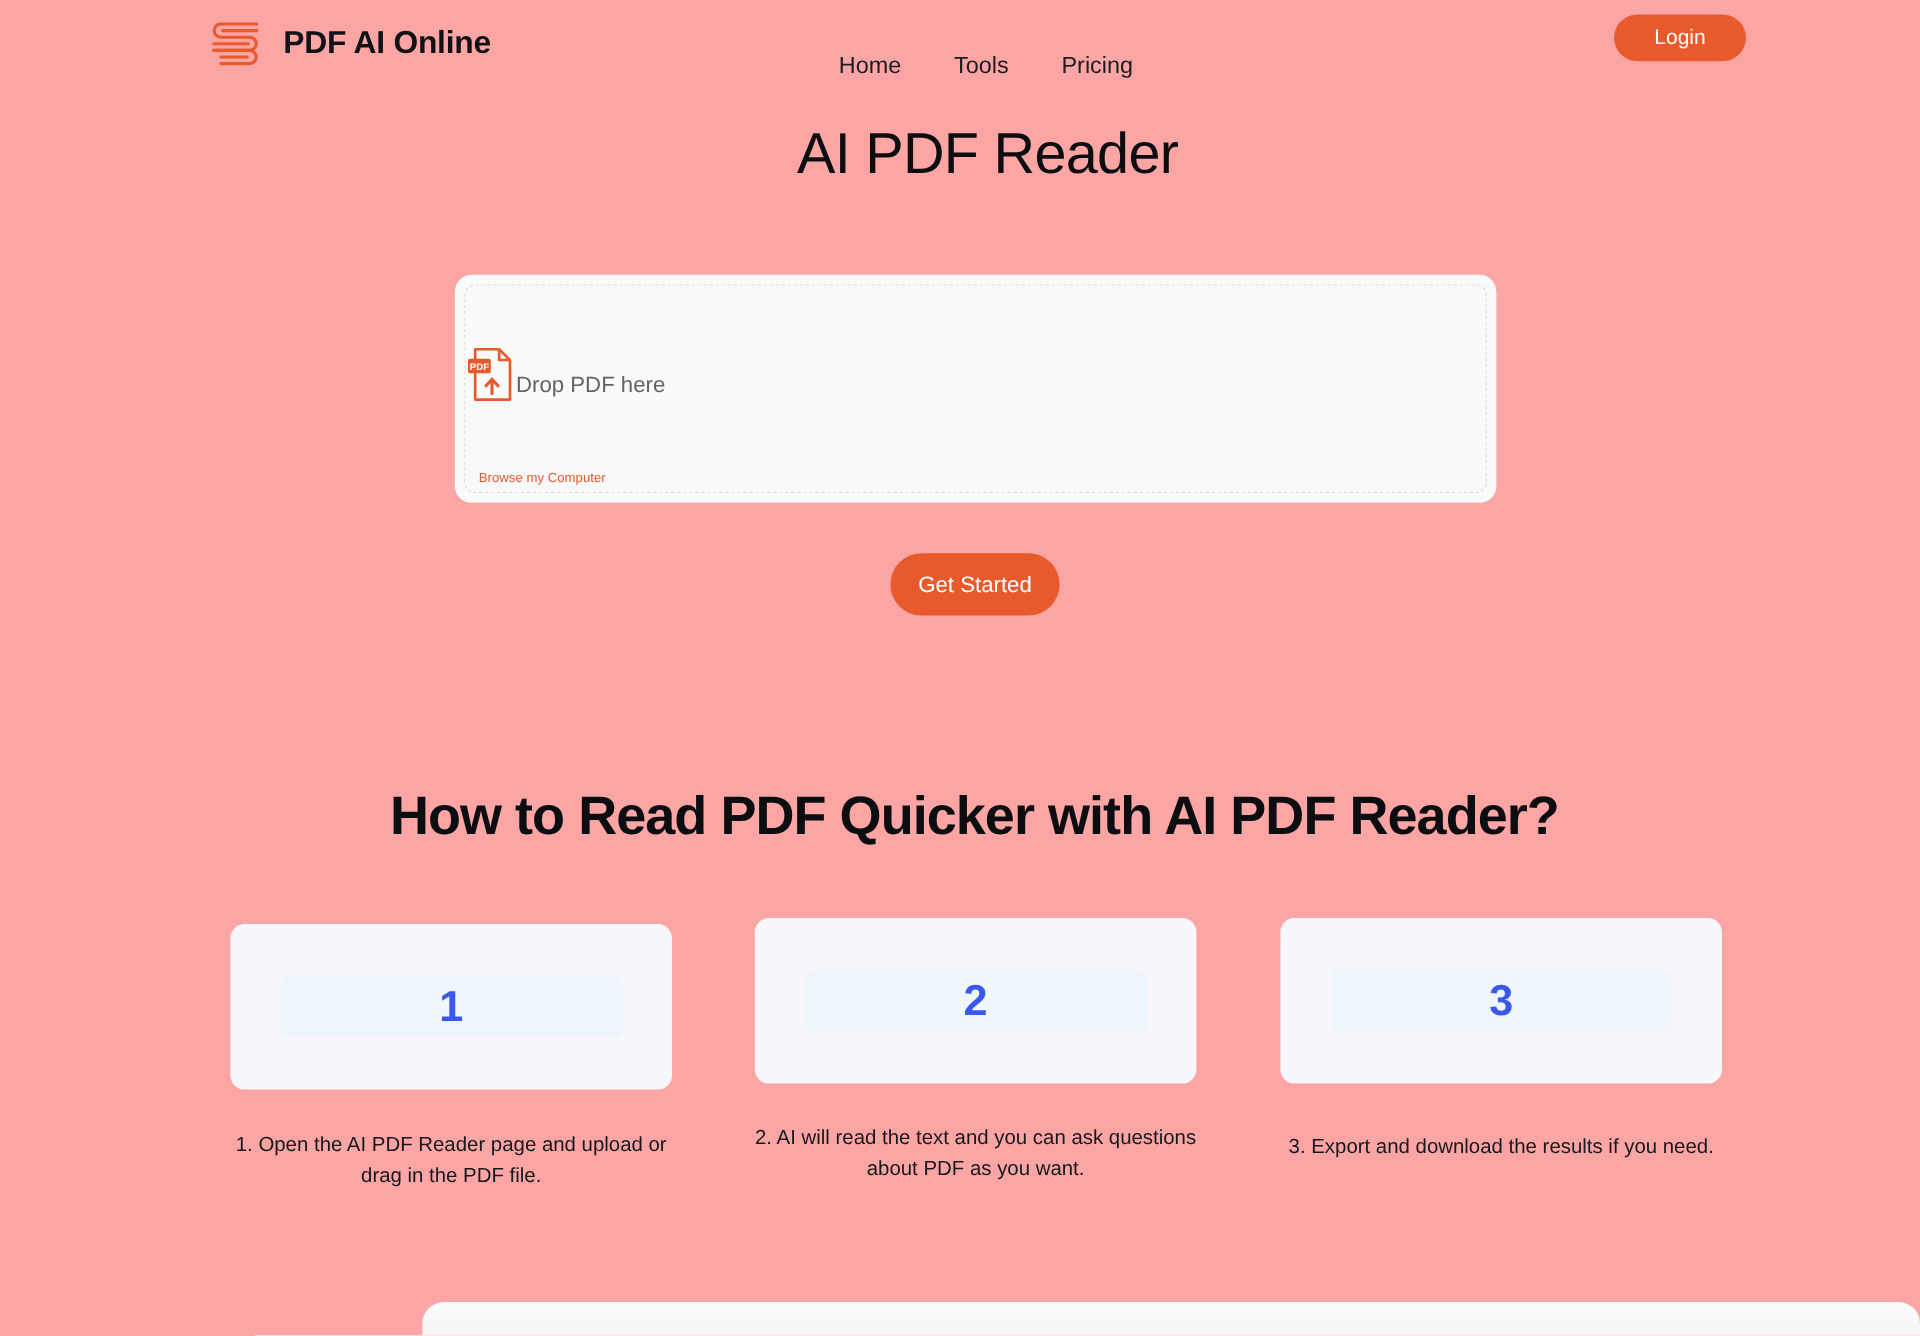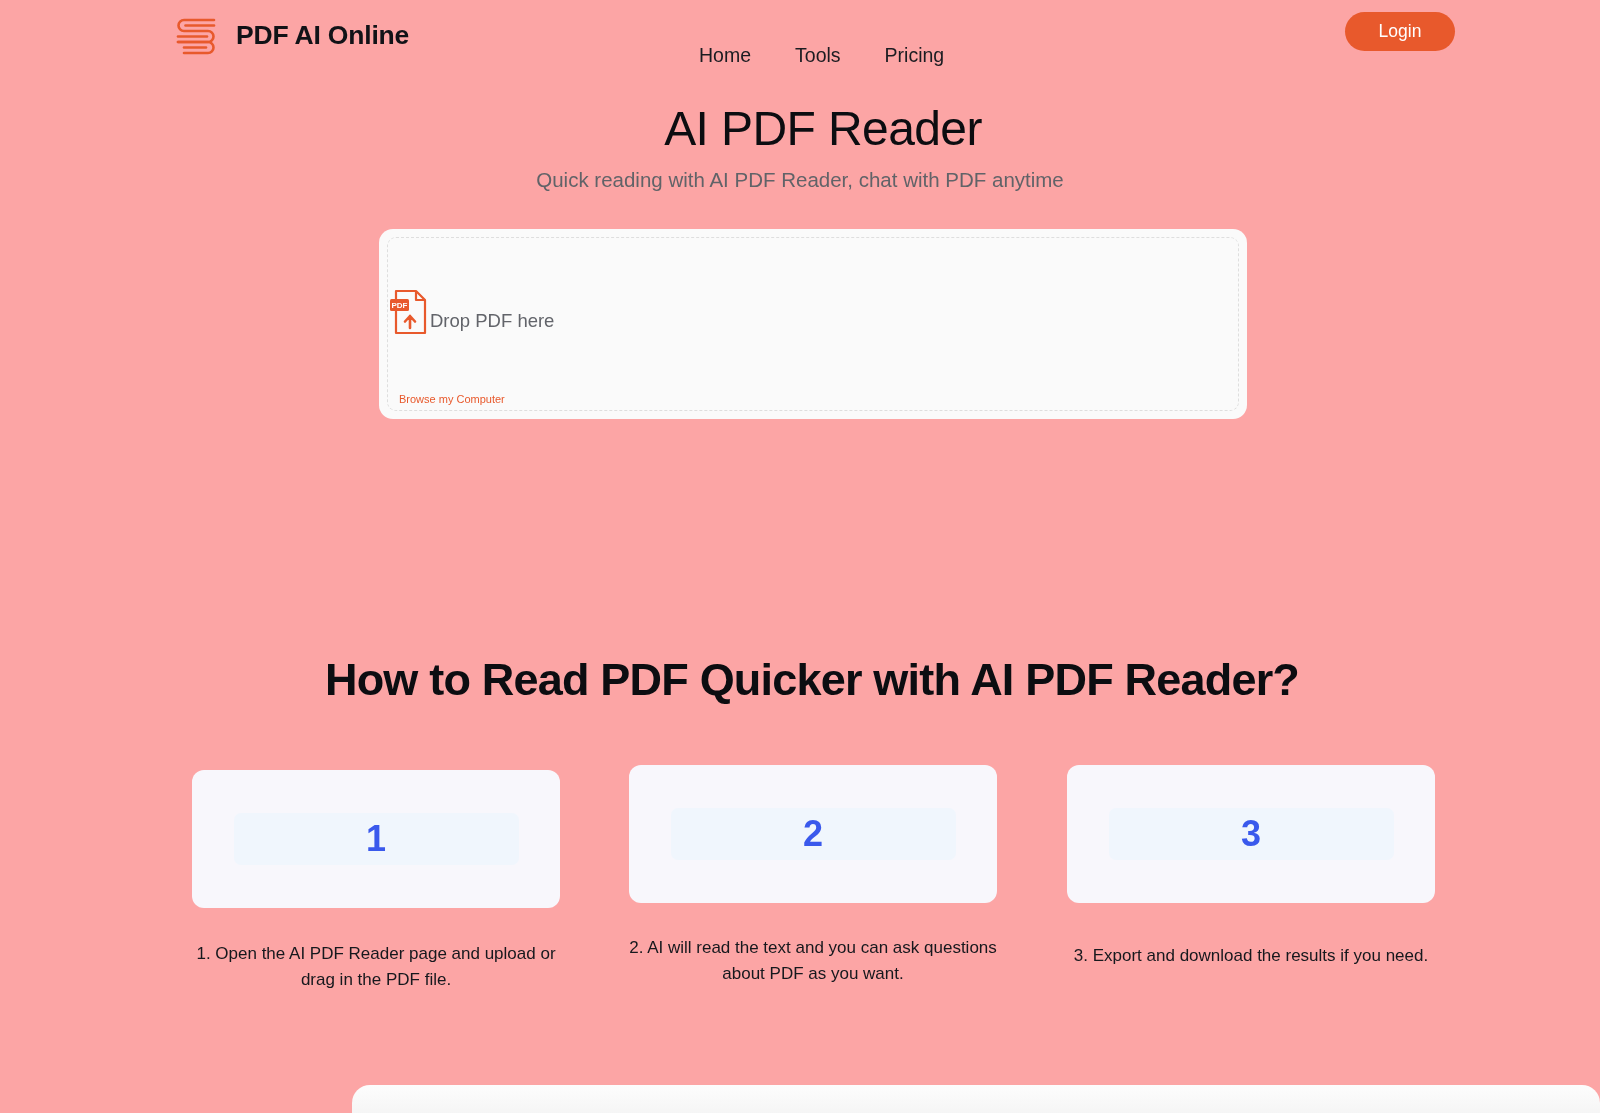--- a/index.html
+++ b/index.html
@@ -285,40 +285,40 @@
     <nav class="nav">
       <a class="nav-link" href="#">Home</a>
       <a class="nav-link" href="#">Tools</a>
       <a class="nav-link" href="#">Pricing</a>
     </nav>
 
     <button class="login-btn">Login</button>
   </div>
 
   <h1 class="hero-title">AI PDF Reader</h1>
-  <p class="hero-sub">Quick reading with AI PDF Reader, chat with PDF anytime</p>
 
   <div class="dropzone-outer">
     <div class="dropzone-inner">
 
       <div class="dz-center">
         <svg class="pdf-icon" viewBox="0 0 42 48">
           <path d="M8 3 H28 L37 12 V45 H8 Z" fill="none" stroke="#e8592c" stroke-width="2.2" stroke-linejoin="round"></path>
           <path d="M28 3 V12 H37" fill="none" stroke="#e8592c" stroke-width="2.2" stroke-linejoin="round"></path>
           <rect x="2" y="11" width="19" height="12" rx="1.5" fill="#e8592c"></rect>
           <text x="11.5" y="20" font-family="Liberation Sans, sans-serif" font-size="8" font-weight="700" fill="#ffffff" text-anchor="middle">PDF</text>
           <path d="M22 40 V28 M22 28 L17 33.5 M22 28 L27 33.5" fill="none" stroke="#e8592c" stroke-width="2.6" stroke-linecap="round" stroke-linejoin="round"></path>
         </svg>
         <span class="dz-label">Drop PDF here</span>
       </div>
 
       <a class="browse-link" href="#">Browse my Computer</a>
     </div>
   </div>
 
+  <button class="cta-btn">Get Started</button>
 
   <h2 class="howto-title">How to Read PDF Quicker with AI PDF Reader?</h2>
 
   <div class="steps">
 
     <div class="step step-1">
       <div class="step-card">
         <div class="step-badge">
           <span class="step-number">1</span>
         </div>

